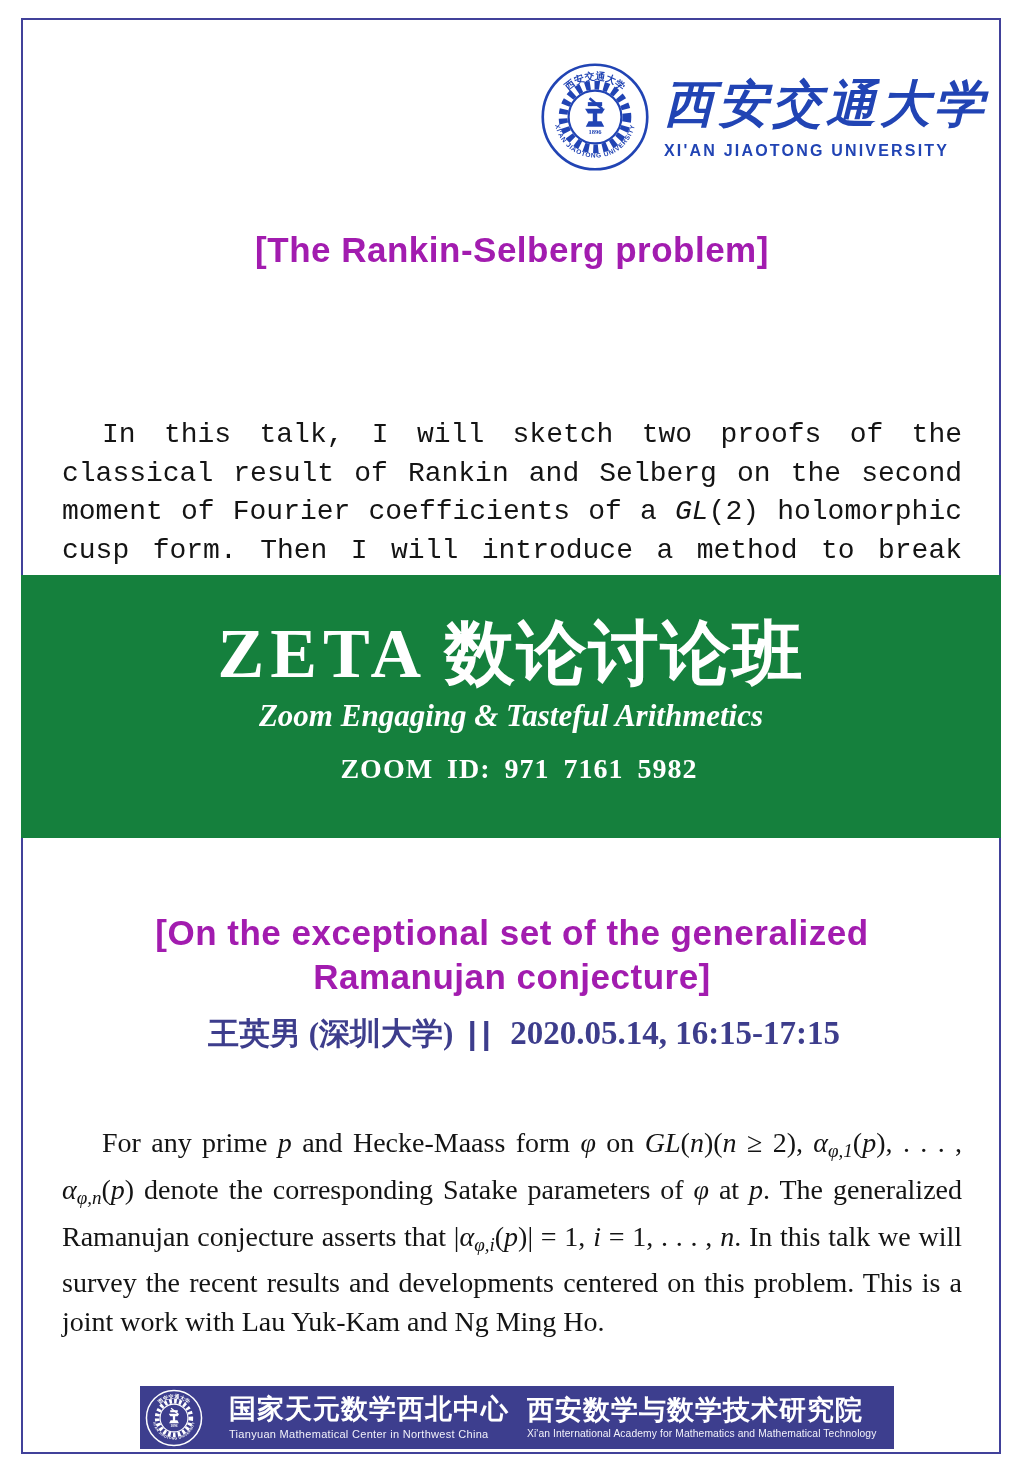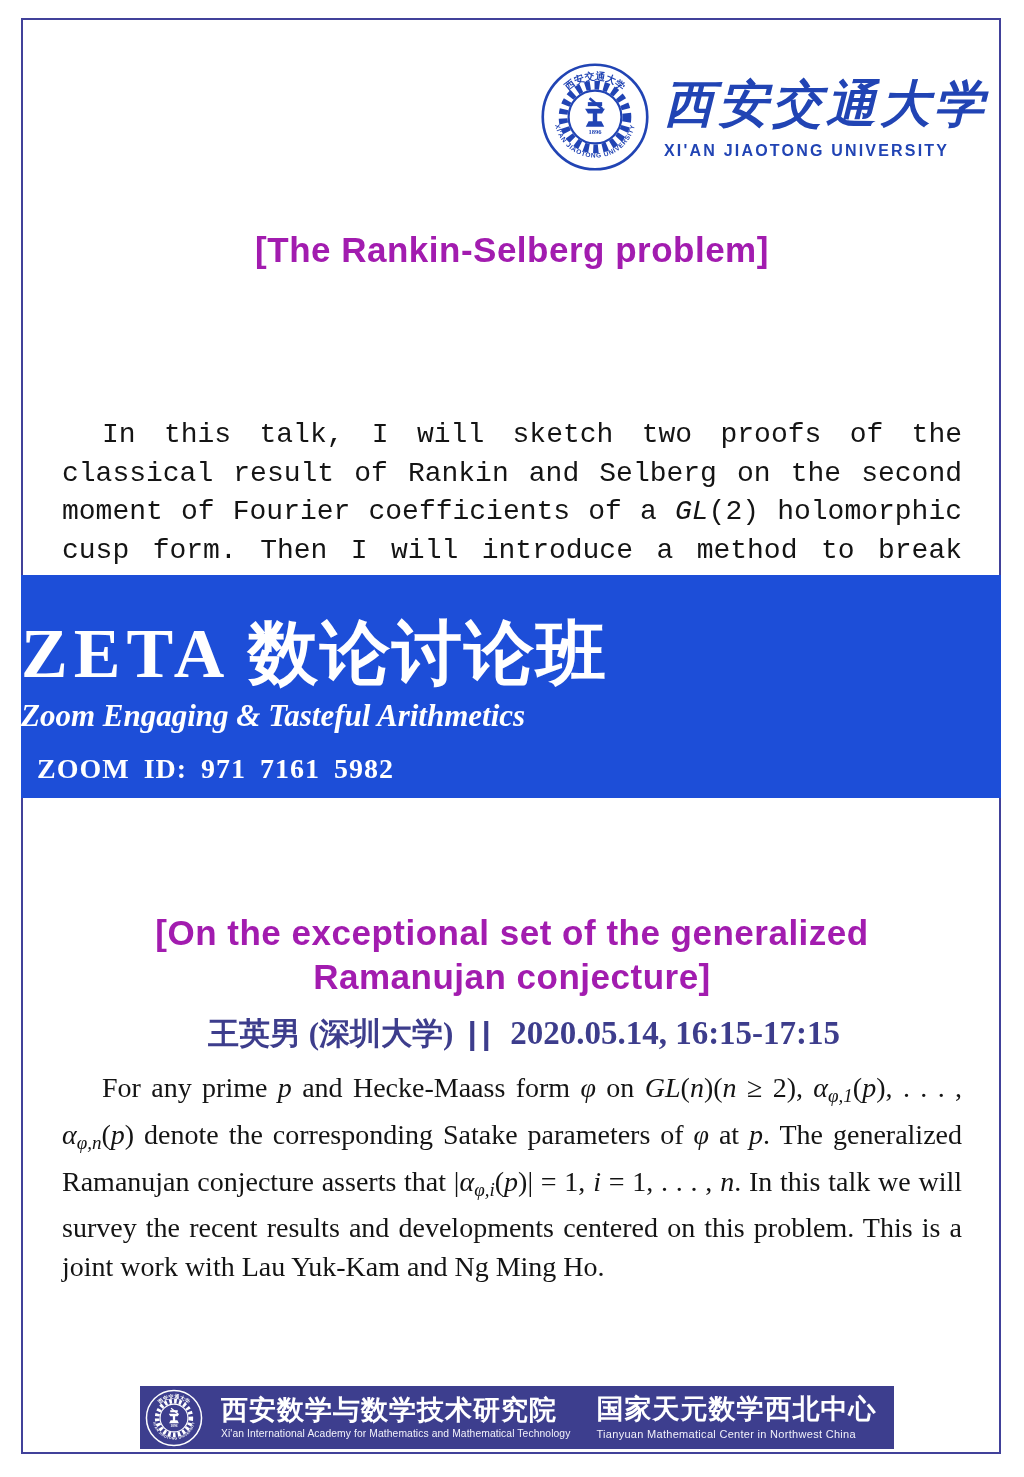--- a/index.html
+++ b/index.html
@@ -26,28 +26,28 @@
   .t2-speaker{top:1013px;padding-left:12px;}
   .speaker-cn{font-family:"Liberation Serif",serif;font-weight:600;font-size:31px;}
   .speaker-sep{font-family:"Liberation Sans",sans-serif;font-weight:bold;font-size:32px;
         letter-spacing:5px;padding:0 10px;}
   .speaker-date{font-family:"Liberation Serif",serif;font-weight:bold;font-size:33px;}
 
   
   .abstract{position:absolute;left:62px;width:900px;font-family:"Liberation Serif",serif;
         font-size:28px;line-height:38.5px;text-align:justify;text-indent:40px;color:#141414;}
   .t1-abs{top:388px;font-family:Liberation Mono, monospace;}
-  .t2-abs{top:1041px;}
+  .t2-abs{top:1096px;}
   .seg-r{font-style:normal;}
   .seg-i{font-style:italic;}
   .seg-sub{font-style:italic;font-size:0.68em;vertical-align:-0.28em;}
 
   
-  .zeta-banner{position:absolute;top:575px;left:21px;width:980px;height:223px;
-        background:#1d4ed8;color:#ffffff;}
+  .zeta-banner{position:absolute;top:575px;left:21px;width:980px;height:263px;
+        background:#15803d;color:#ffffff;text-align:center;}
   .zeta-main{margin-top:44px;font-family:"Liberation Serif",serif;font-weight:bold;
         font-size:70px;line-height:1;white-space:nowrap;}
   .zeta-latin{letter-spacing:6px;}
   .zeta-cn{letter-spacing:2px;}
   .zeta-sub{margin-top:11px;font-family:"Liberation Serif",serif;font-weight:bold;
         font-style:italic;font-size:31px;line-height:1;}
   .zeta-id{margin-top:24px;font-family:"Liberation Serif",serif;font-weight:bold;
         font-size:28px;line-height:1;letter-spacing:1px;word-spacing:6px;padding-left:16px;}
 
   
@@ -136,23 +136,23 @@
       <text font-size="6" font-weight="bold" fill="#ffffff" font-family="Liberation Sans, sans-serif" letter-spacing="0.6">
         <textPath href="#arcBot2" startOffset="50%" text-anchor="middle">XI'AN JIAOTONG UNIVERSITY</textPath>
       </text>
       <circle cx="50" cy="50" r="29" fill="none" stroke="#ffffff" stroke-width="8" stroke-dasharray="4.6 3.9"></circle>
       <circle cx="50" cy="50" r="24" fill="none" stroke="#ffffff" stroke-width="2"></circle>
       <rect x="43.5" y="36.5" width="13" height="3.6" fill="#ffffff"></rect>
       <line x1="45" y1="33" x2="57" y2="43" stroke="#ffffff" stroke-width="2.2"></line>
       <path d="M41 42.5 h18 l-2.6 4.4 h-4.4 v7 h3.8 l2.6 5 H41.6 l2.6 -5 h3.8 v-7 h-4.4 z" fill="#ffffff"></path>
       <text x="50" y="65.5" text-anchor="middle" font-size="6" font-weight="bold" fill="#ffffff" font-family="Liberation Serif, serif">1896</text>
     </svg>
+    <div class="org org1">
+      <div class="org-cn">国家天元数学西北中心</div>
+      <div class="org-en">Tianyuan Mathematical Center in Northwest China</div>
+    </div>
     <div class="org org2">
       <div class="org-cn">西安数学与数学技术研究院</div>
       <div class="org-en">Xi'an International Academy for Mathematics and Mathematical Technology</div>
-    </div>
-    <div class="org org1">
-      <div class="org-cn">国家天元数学西北中心</div>
-      <div class="org-en">Tianyuan Mathematical Center in Northwest China</div>
     </div>
   </div>
 
 </div>
 
 </body></html>

